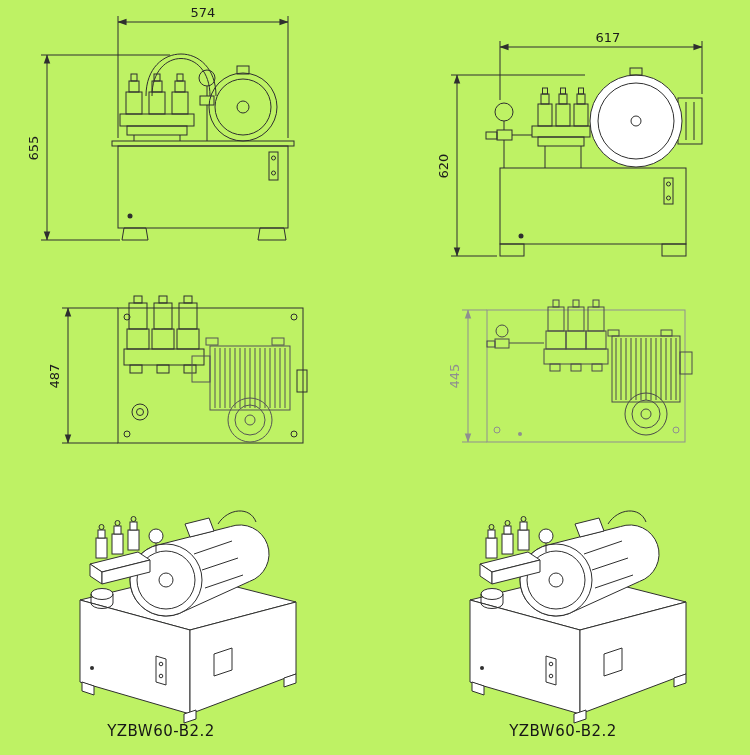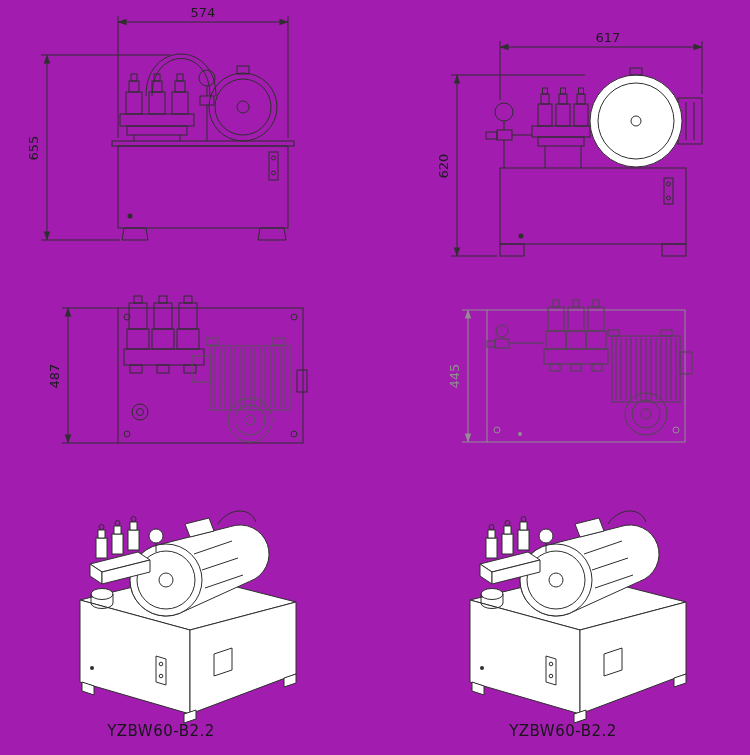--- a/index.html
+++ b/index.html
@@ -1,17 +1,17 @@
 <!DOCTYPE html>
 <html><head>
 <meta charset="utf-8">
 <style>
   html,body{margin:0;padding:0;background:#ffffff;}
   body{width:750px;height:755px;font-family:"DejaVu Sans",sans-serif;}
-  #sheet{position:relative;width:750px;height:755px;background:#a21caf;overflow:hidden;}
+  #sheet{position:relative;width:750px;height:755px;background:#bef264;overflow:hidden;}
   svg{display:block;}
   svg text{font-family:"DejaVu Sans",sans-serif;}
   .dim{font-size:13px;fill:#1c1c1c;stroke:none;}
   .dim.gray{fill:#8f8f8f;}
   .lbl{font-size:15px;fill:#161616;stroke:none;letter-spacing:.5px;}
 </style>
 </head>
 <body>
 
 <div id="sheet">

